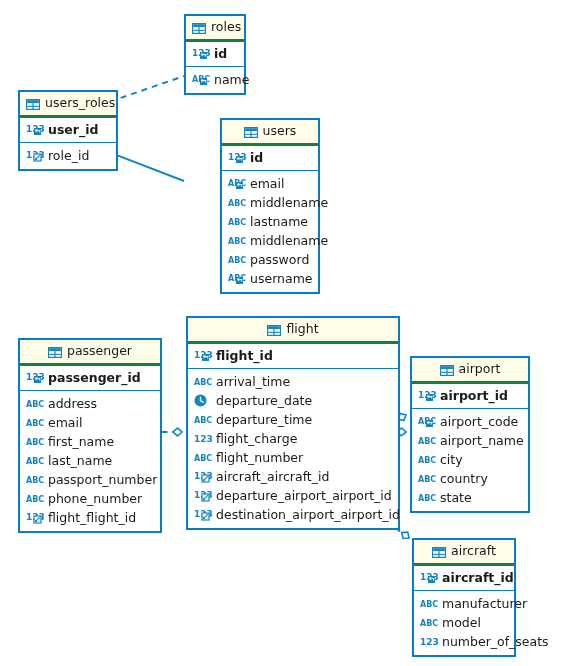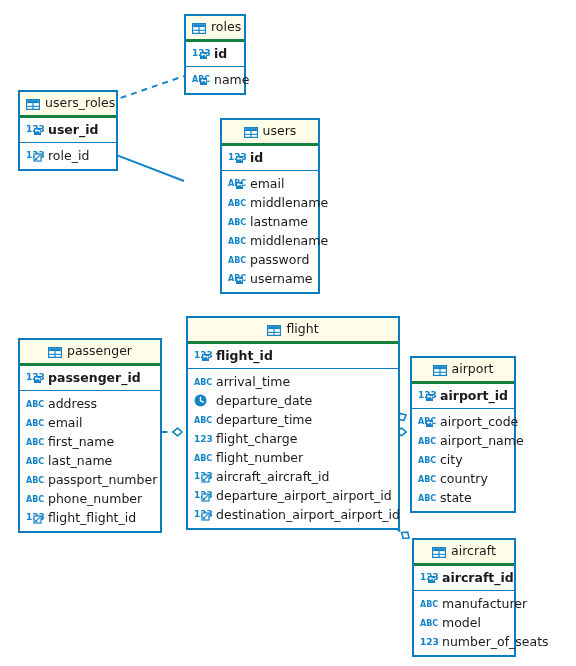--- a/index.html
+++ b/index.html
@@ -440,21 +440,21 @@
               <text x="0" y="9" fill="#1384c8" font-family="&quot;DejaVu Sans&quot;,&quot;Liberation Sans&quot;,sans-serif" font-size="9" font-weight="bold">123</text>
               <rect x="8" y="5" width="7" height="7" fill="#ffffff" stroke="#1384c8" stroke-width="1.2"></rect>
               <path d="M13.9 6.1 L9.2 10.9" stroke="#1384c8" stroke-width="1.1" fill="none"></path>
               <path d="M9.1 8.4 L9.1 10.9 L11.6 10.9 Z" fill="#1384c8"></path>
             </svg>
           </span>
           <span class="lbl">destination_airport_airport_id</span>
         </div>
       </div>
     </div>
-    <div class="entity" style="left: 410px; top: 356px; width: 106px;">
+    <div class="entity" style="left: 410px; top: 356px; width: 120px;">
       <div class="entity-header"><span class="tbl-icon" style="display: inline-block;"><svg width="14" height="11" viewBox="0 0 14 11" class="ico-svg">
             <rect x="0.6" y="0.6" width="12.8" height="9.8" fill="#ffffff" stroke="#1384c8" stroke-width="1.2"></rect>
             <rect x="1.2" y="1.2" width="11.6" height="2.9" fill="#1384c8"></rect>
             <rect x="6.4" y="4.1" width="1.2" height="6.3" fill="#1384c8"></rect>
             <rect x="1.2" y="6.8" width="11.6" height="1.1" fill="#1384c8"></rect>
           </svg></span><span>airport</span></div>
       <div class="pk-section">
         <div class="col bold">
           <span class="ico">
             <svg width="17" height="13" viewBox="0 0 17 13" class="ico-svg">

